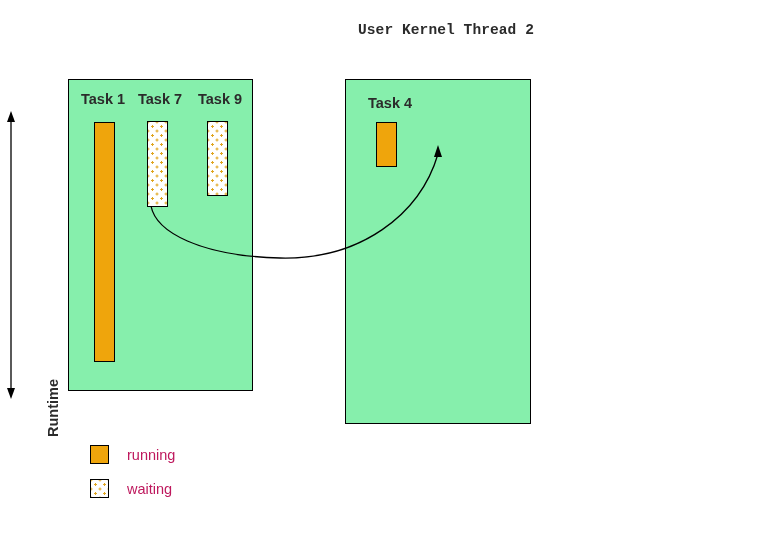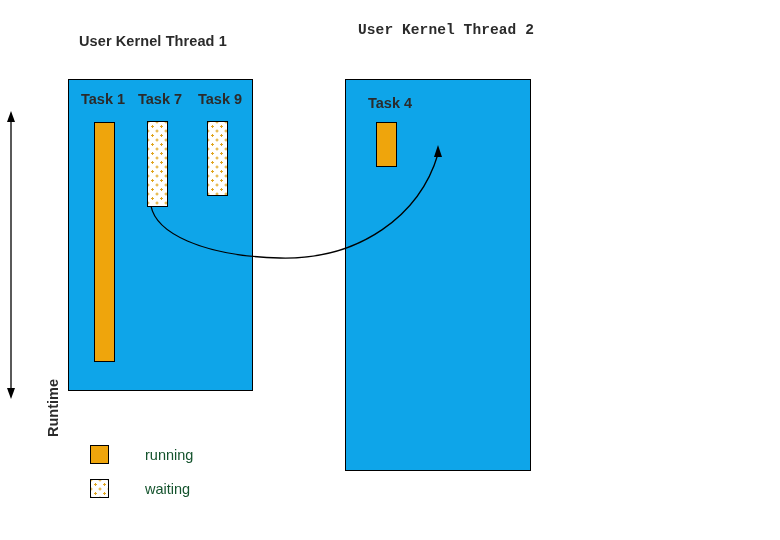--- a/index.html
+++ b/index.html
@@ -21,26 +21,26 @@
     font-weight: bold;
     color: #2b2b2b;
     white-space: nowrap;
     letter-spacing: 0.1px;
   }
   #title-thread-1 { left: 79px; top: 33px; }
   #title-thread-2 { left: 358px; top: 22px; font-family: Liberation Mono, monospace; }
 
   .thread-panel {
     position: absolute;
-    background: #0ea5e9;
+    background: #86efac;
     border: 1.6px solid #000000;
     box-sizing: border-box;
   }
   #panel-thread-1 { left: 68px; top: 79px; width: 185px; height: 312px; }
-  #panel-thread-2 { left: 345px; top: 79px; width: 186px; height: 392px; }
+  #panel-thread-2 { left: 345px; top: 79px; width: 186px; height: 345px; }
 
   .task-label {
     position: absolute;
     font-size: 14.5px;
     font-weight: bold;
     color: #2b2b2b;
     white-space: nowrap;
   }
 
   .bar {
@@ -98,32 +98,31 @@
   #legend-running { left: 90px; top: 445px; }
   #legend-waiting { left: 90px; top: 479px; }
   .legend-swatch {
     width: 19px;
     height: 19px;
     border: 1.6px solid #000000;
     box-sizing: border-box;
     flex: 0 0 auto;
   }
   .legend-text {
-    margin-left: 36px;
+    margin-left: 18px;
     font-size: 14.5px;
-    color: #14532d;
+    color: #be185d;
     white-space: nowrap;
   }
 </style>
 </head>
 <body>
 
 <div id="canvas">
 
-  <div class="thread-title" id="title-thread-1">User Kernel Thread 1</div>
 
   <div class="thread-title" id="title-thread-2">User Kernel Thread 2</div>
 
   <div class="thread-panel" id="panel-thread-1">
 
     <div class="task-label" style="left:12px; top:11px;">Task 1</div>
     <div class="task-label" style="left:69px; top:11px;">Task 7</div>
     <div class="task-label" style="left:129px; top:11px;">Task 9</div>
 
     <div class="bar bar-running" style="left:25px; top:42px; width:21px; height:240px;"></div>

